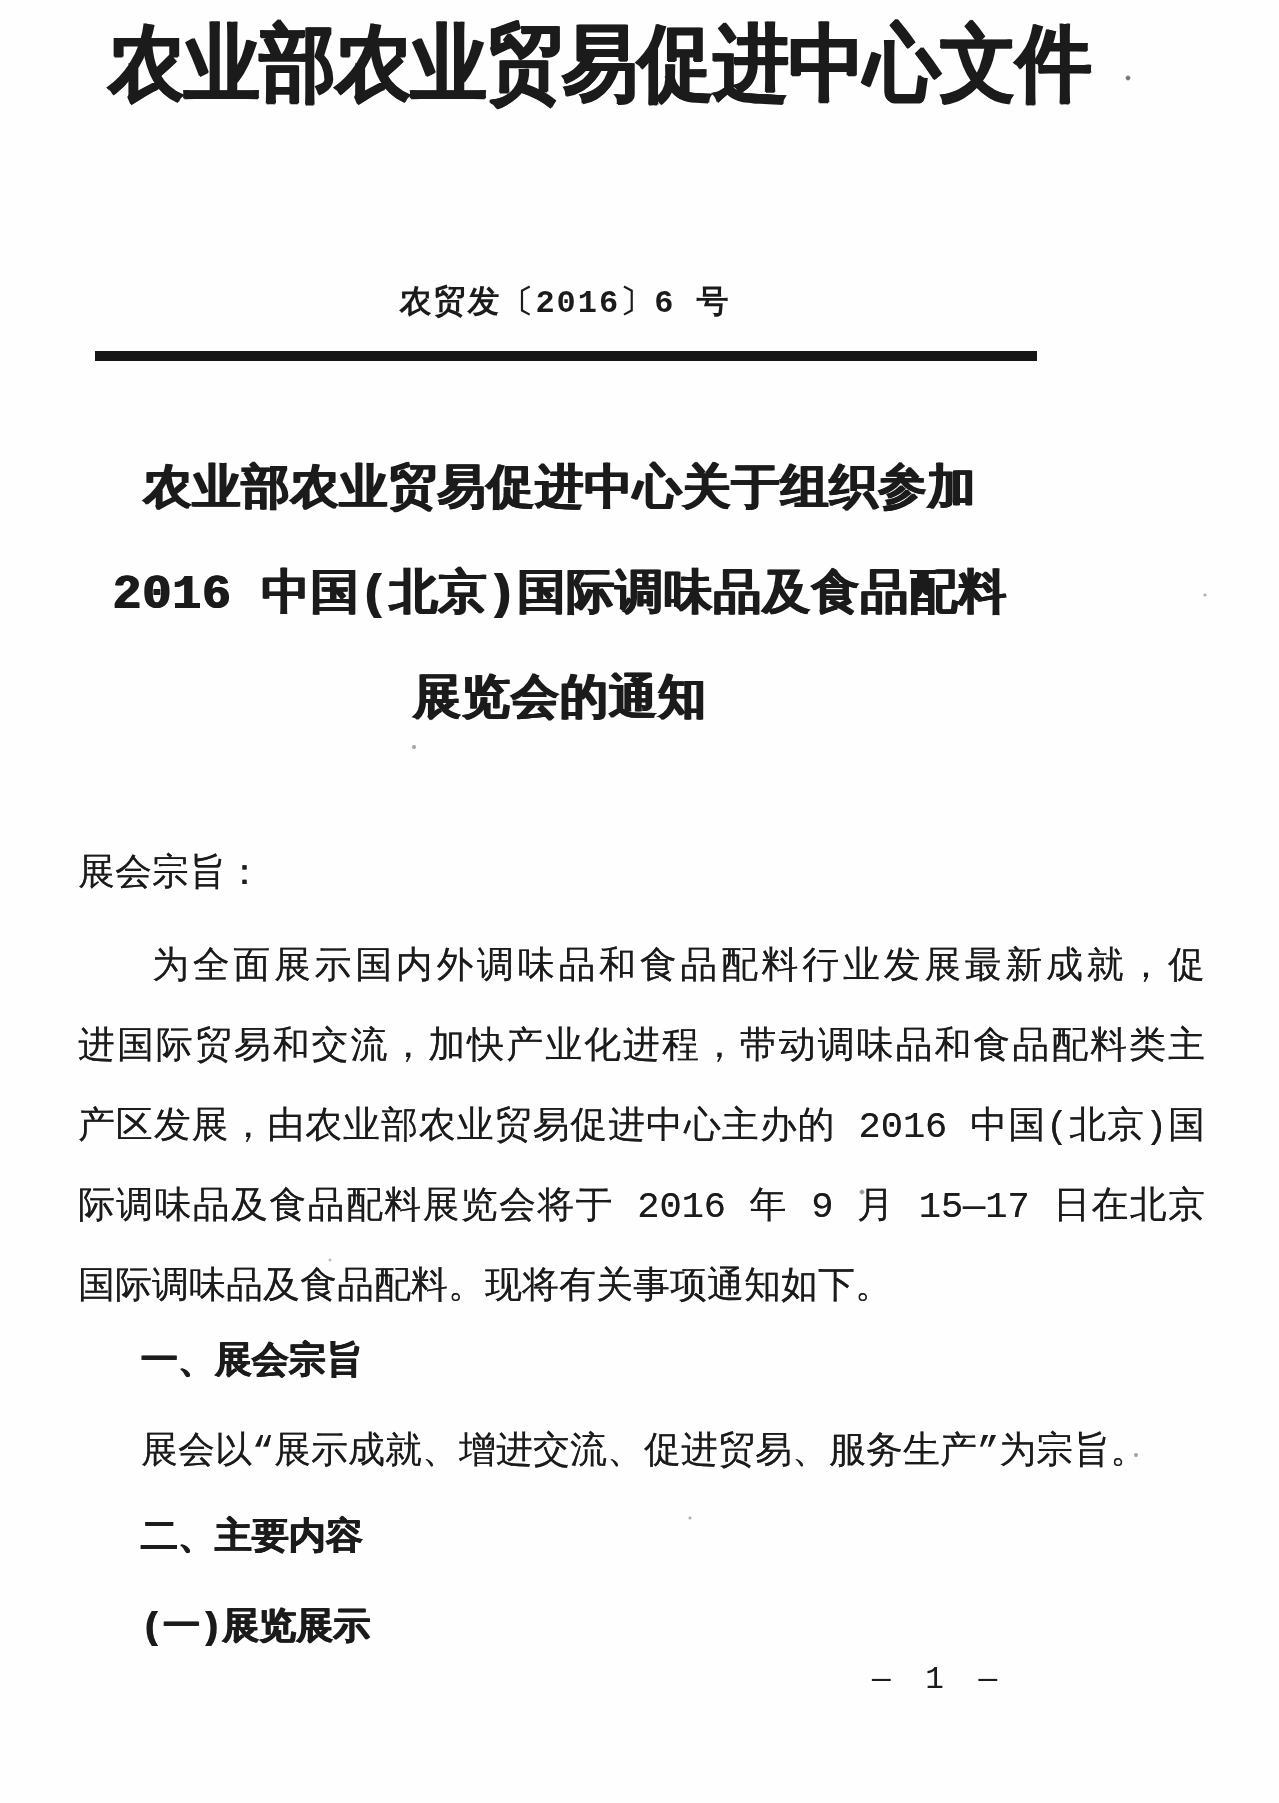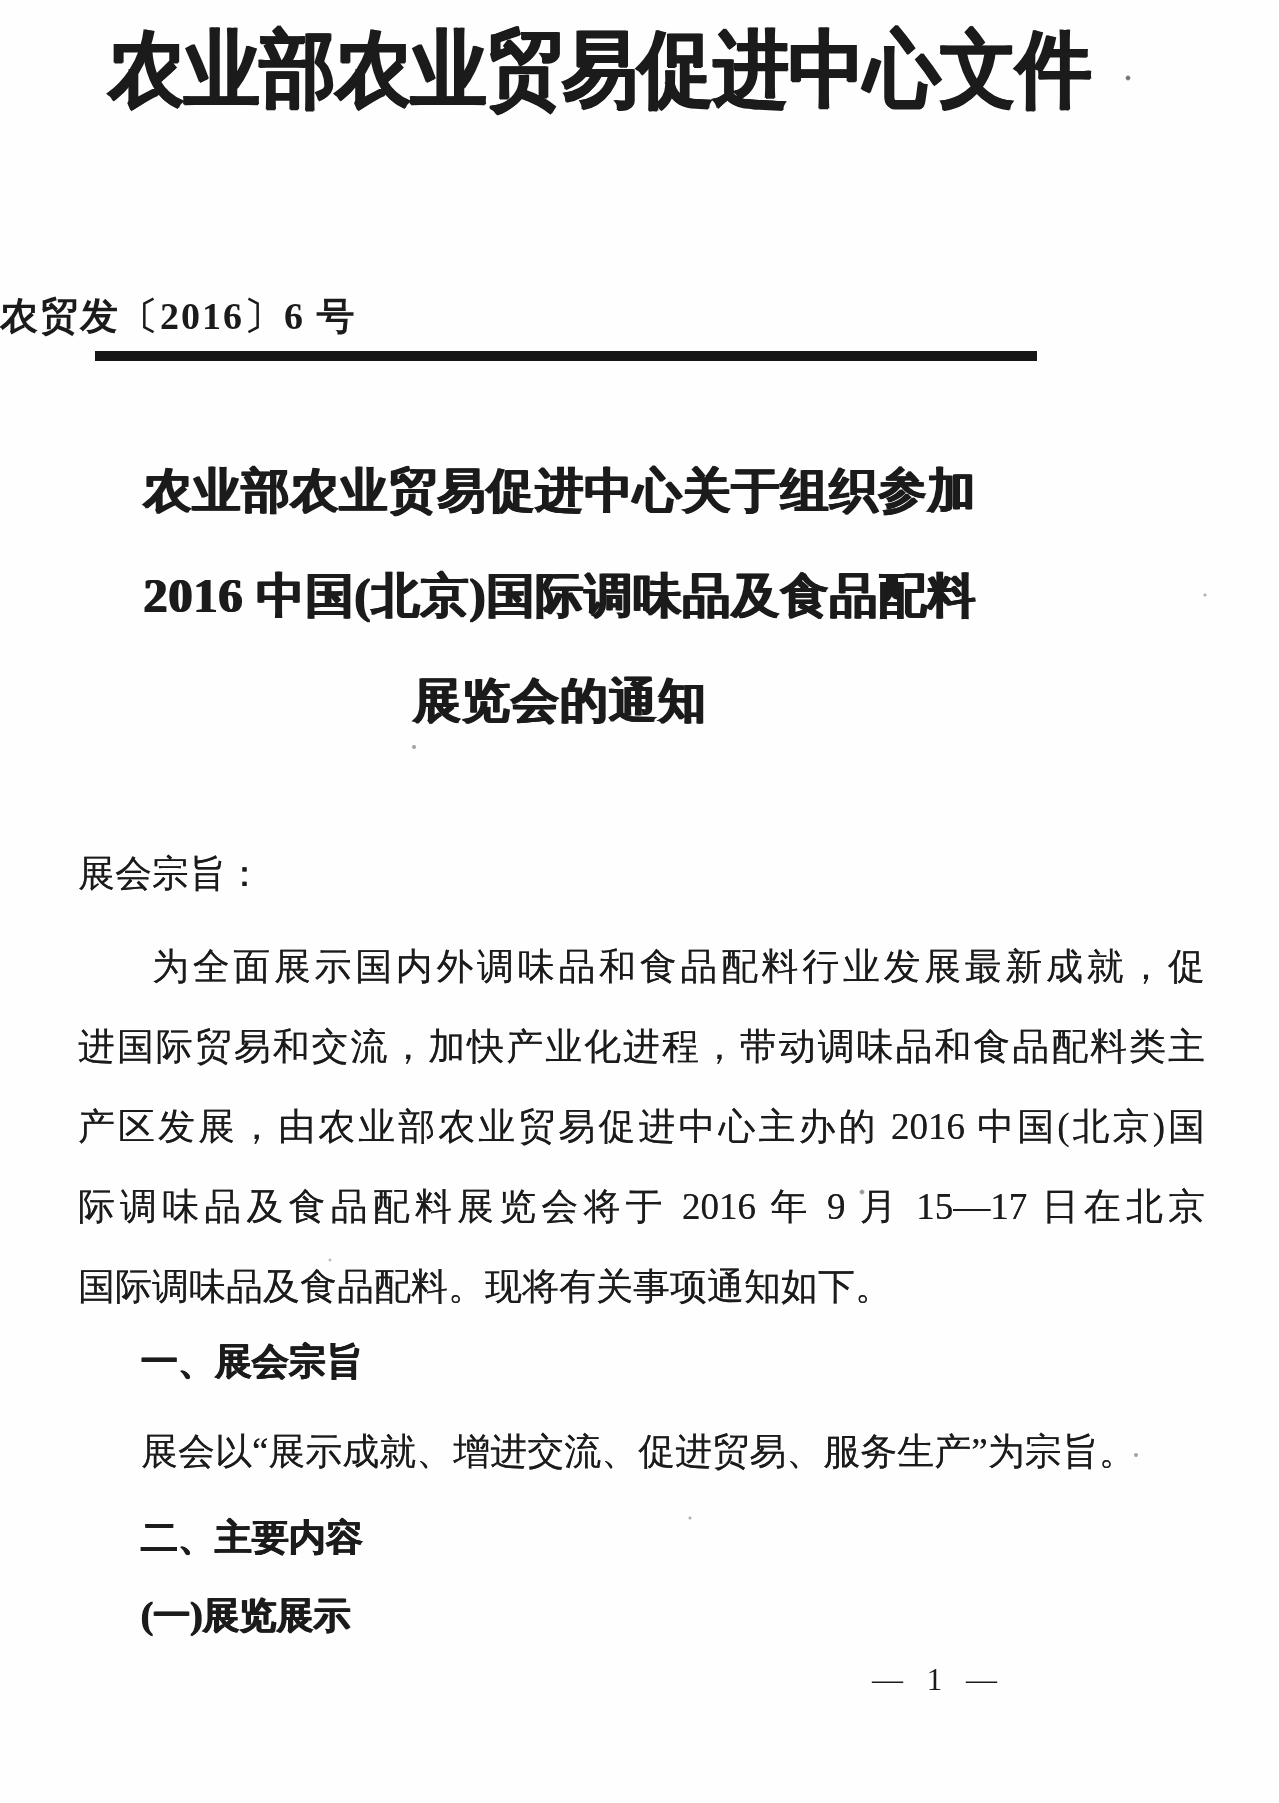--- a/index.html
+++ b/index.html
@@ -7,21 +7,21 @@
     padding: 0;
     background: #e8e8e8;
   }
   .page {
     position: relative;
     width: 1279px;
     height: 1803px;
     margin: 0 auto;
     background: #fefefe;
     color: #1b1b1b;
-    font-family: Liberation Serif, serif;
+    font-family: Liberation Mono, monospace;
     overflow: hidden;
     
     background-image:
       radial-gradient(circle at 1128px 78px, rgba(0,0,0,.55) 1.5px, transparent 3px),
       radial-gradient(circle at 862px 1192px, rgba(0,0,0,.40) 1.5px, transparent 3px),
       radial-gradient(circle at 414px 747px, rgba(0,0,0,.35) 1.5px, transparent 2.5px),
       radial-gradient(circle at 1136px 1455px, rgba(0,0,0,.35) 1.5px, transparent 2.5px),
       radial-gradient(circle at 690px 1518px, rgba(0,0,0,.30) 1px, transparent 2px),
       radial-gradient(circle at 1205px 595px, rgba(0,0,0,.30) 1px, transparent 2px),
       radial-gradient(circle at 330px 1260px, rgba(0,0,0,.25) 1px, transparent 2px);
@@ -36,25 +36,25 @@
     font-size: 84px;
     line-height: 1.15;
     font-weight: 900;
     transform: scaleX(.9);
     transform-origin: center;
     text-shadow: 1.3px 0 currentColor, -1.3px 0 currentColor, 0 .9px currentColor;
     white-space: nowrap;
   }
   .doc-number {
     position: absolute;
-    top: 296px;
+    top: 284px;
     left: 0;
     width: 1130px;
-    text-align: left;
-    font-size: 38px;
+    text-align: center;
+    font-size: 32px;
     line-height: 40px;
     font-weight: 600;
     letter-spacing: 2px;
   }
   .rule {
     position: absolute;
     top: 351px;
     left: 95px;
     width: 942px;
     height: 10px;
@@ -106,21 +106,21 @@
     line-height: 56px;
     text-shadow: .7px 0 currentColor, -.7px 0 currentColor;
   }
   .h1-a { margin-top: 7px; }
   .sec-text {
     margin: 34px 0 0 0;
     text-indent: 1.7em;
     line-height: 56px;
   }
   .h1-b { margin-top: 30px; }
-  .h2-sub { margin-top: 22px; }
+  .h2-sub { margin-top: 34px; }
   .page-num {
     position: absolute;
     top: 1660px;
     left: 872px;
     font-size: 31px;
     line-height: 40px;
     letter-spacing: 8px;
     white-space: nowrap;
   }
 </style>

